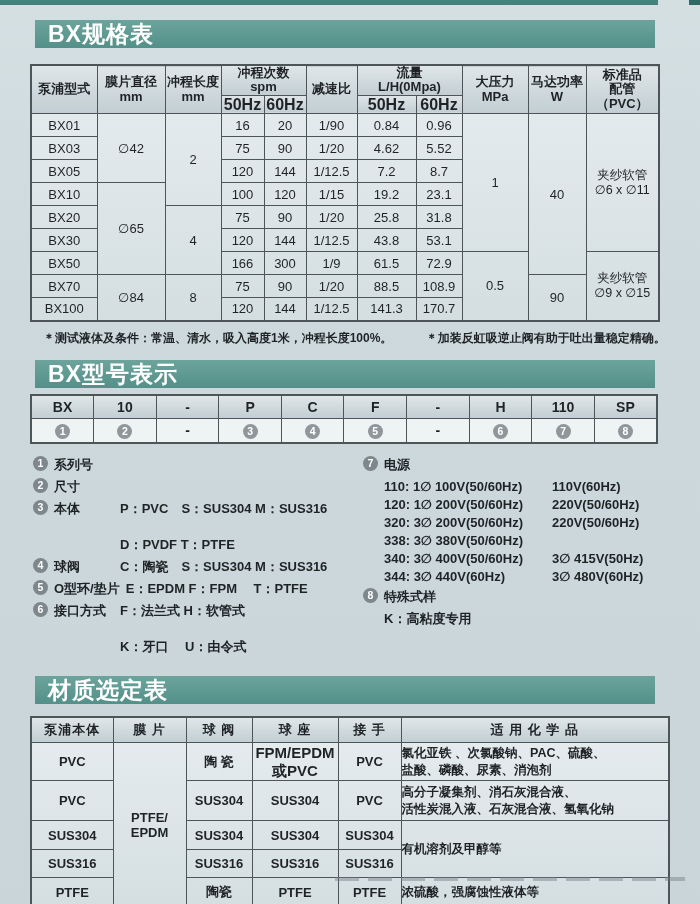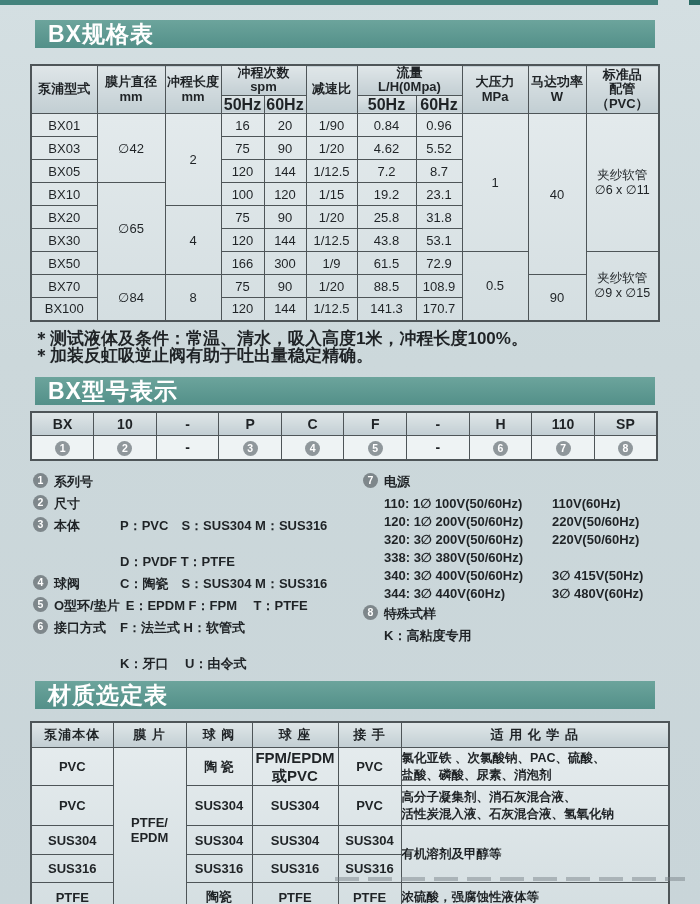--- a/index.html
+++ b/index.html
@@ -16,42 +16,42 @@
   .top-strip-corner { position:absolute; top:0; right:0; width:11px; height:5px; background:#2c6a64; }
 
   .title-bar {
     margin-left:35px; width:620px; height:28px;
     background:linear-gradient(180deg,#6ca49c,#539089);
     color:#fff; font-size:23px; font-weight:700; letter-spacing:1px;
     line-height:28px; padding-left:13px;
   }
   .bar1 { margin-top:20px; }
   .bar2 { margin-top:13px; }
-  .bar3 { margin-top:4px; }
+  .bar3 { margin-top:16px; }
 
   table { border-collapse:collapse; table-layout:fixed; }
   .grid-table { border:2px solid #4e5558; background:linear-gradient(180deg,#e7edef,#d4dee1); }
   .grid-table th, .grid-table td {
     border:1px solid #4e5558; text-align:center; vertical-align:middle;
     font-size:13px; white-space:pre-line; overflow:hidden;
   }
   .grid-table th {
     background:linear-gradient(180deg,#dfe6e8,#c2ced3);
     font-weight:700; line-height:1.1;
   }
 
   .spec-table { margin:16px 0 0 30px; width:628px; }
   .spec-table thead tr.h1 { height:30px; }
   .spec-table thead tr.h2 { height:16px; }
   .spec-table thead tr.h2 th { font-size:16px;margin-top:42px; }
   .spec-table tbody tr { height:23px; }
   .spec-table tbody td { font-weight:500; }
   td.pipe-cell { font-weight:700; font-size:12.5px; line-height:1.2; }
 
-  .notes { margin:8px 0 0 33px; font-size:17px; font-weight:700; line-height:17px; }
+  .notes { margin:8px 0 0 43px; font-size:12px; font-weight:700; line-height:17px; }
   .note-line span { display:inline-block; }
   .note-line .seg1 { margin-right:30px; }
 
   .model-table { margin:6px 0 0 30px; width:628px; }
   .model-table td { height:24px; font-weight:700; font-size:14px; }
   .model-table tr.code-row td { background:linear-gradient(180deg,#dfe6e8,#c2ced3); }
   .model-table tr.num-row td { background:#eef3f4; font-weight:700; }
 
   .cnum {
     display:inline-flex; width:15px; height:15px; border-radius:50%;

